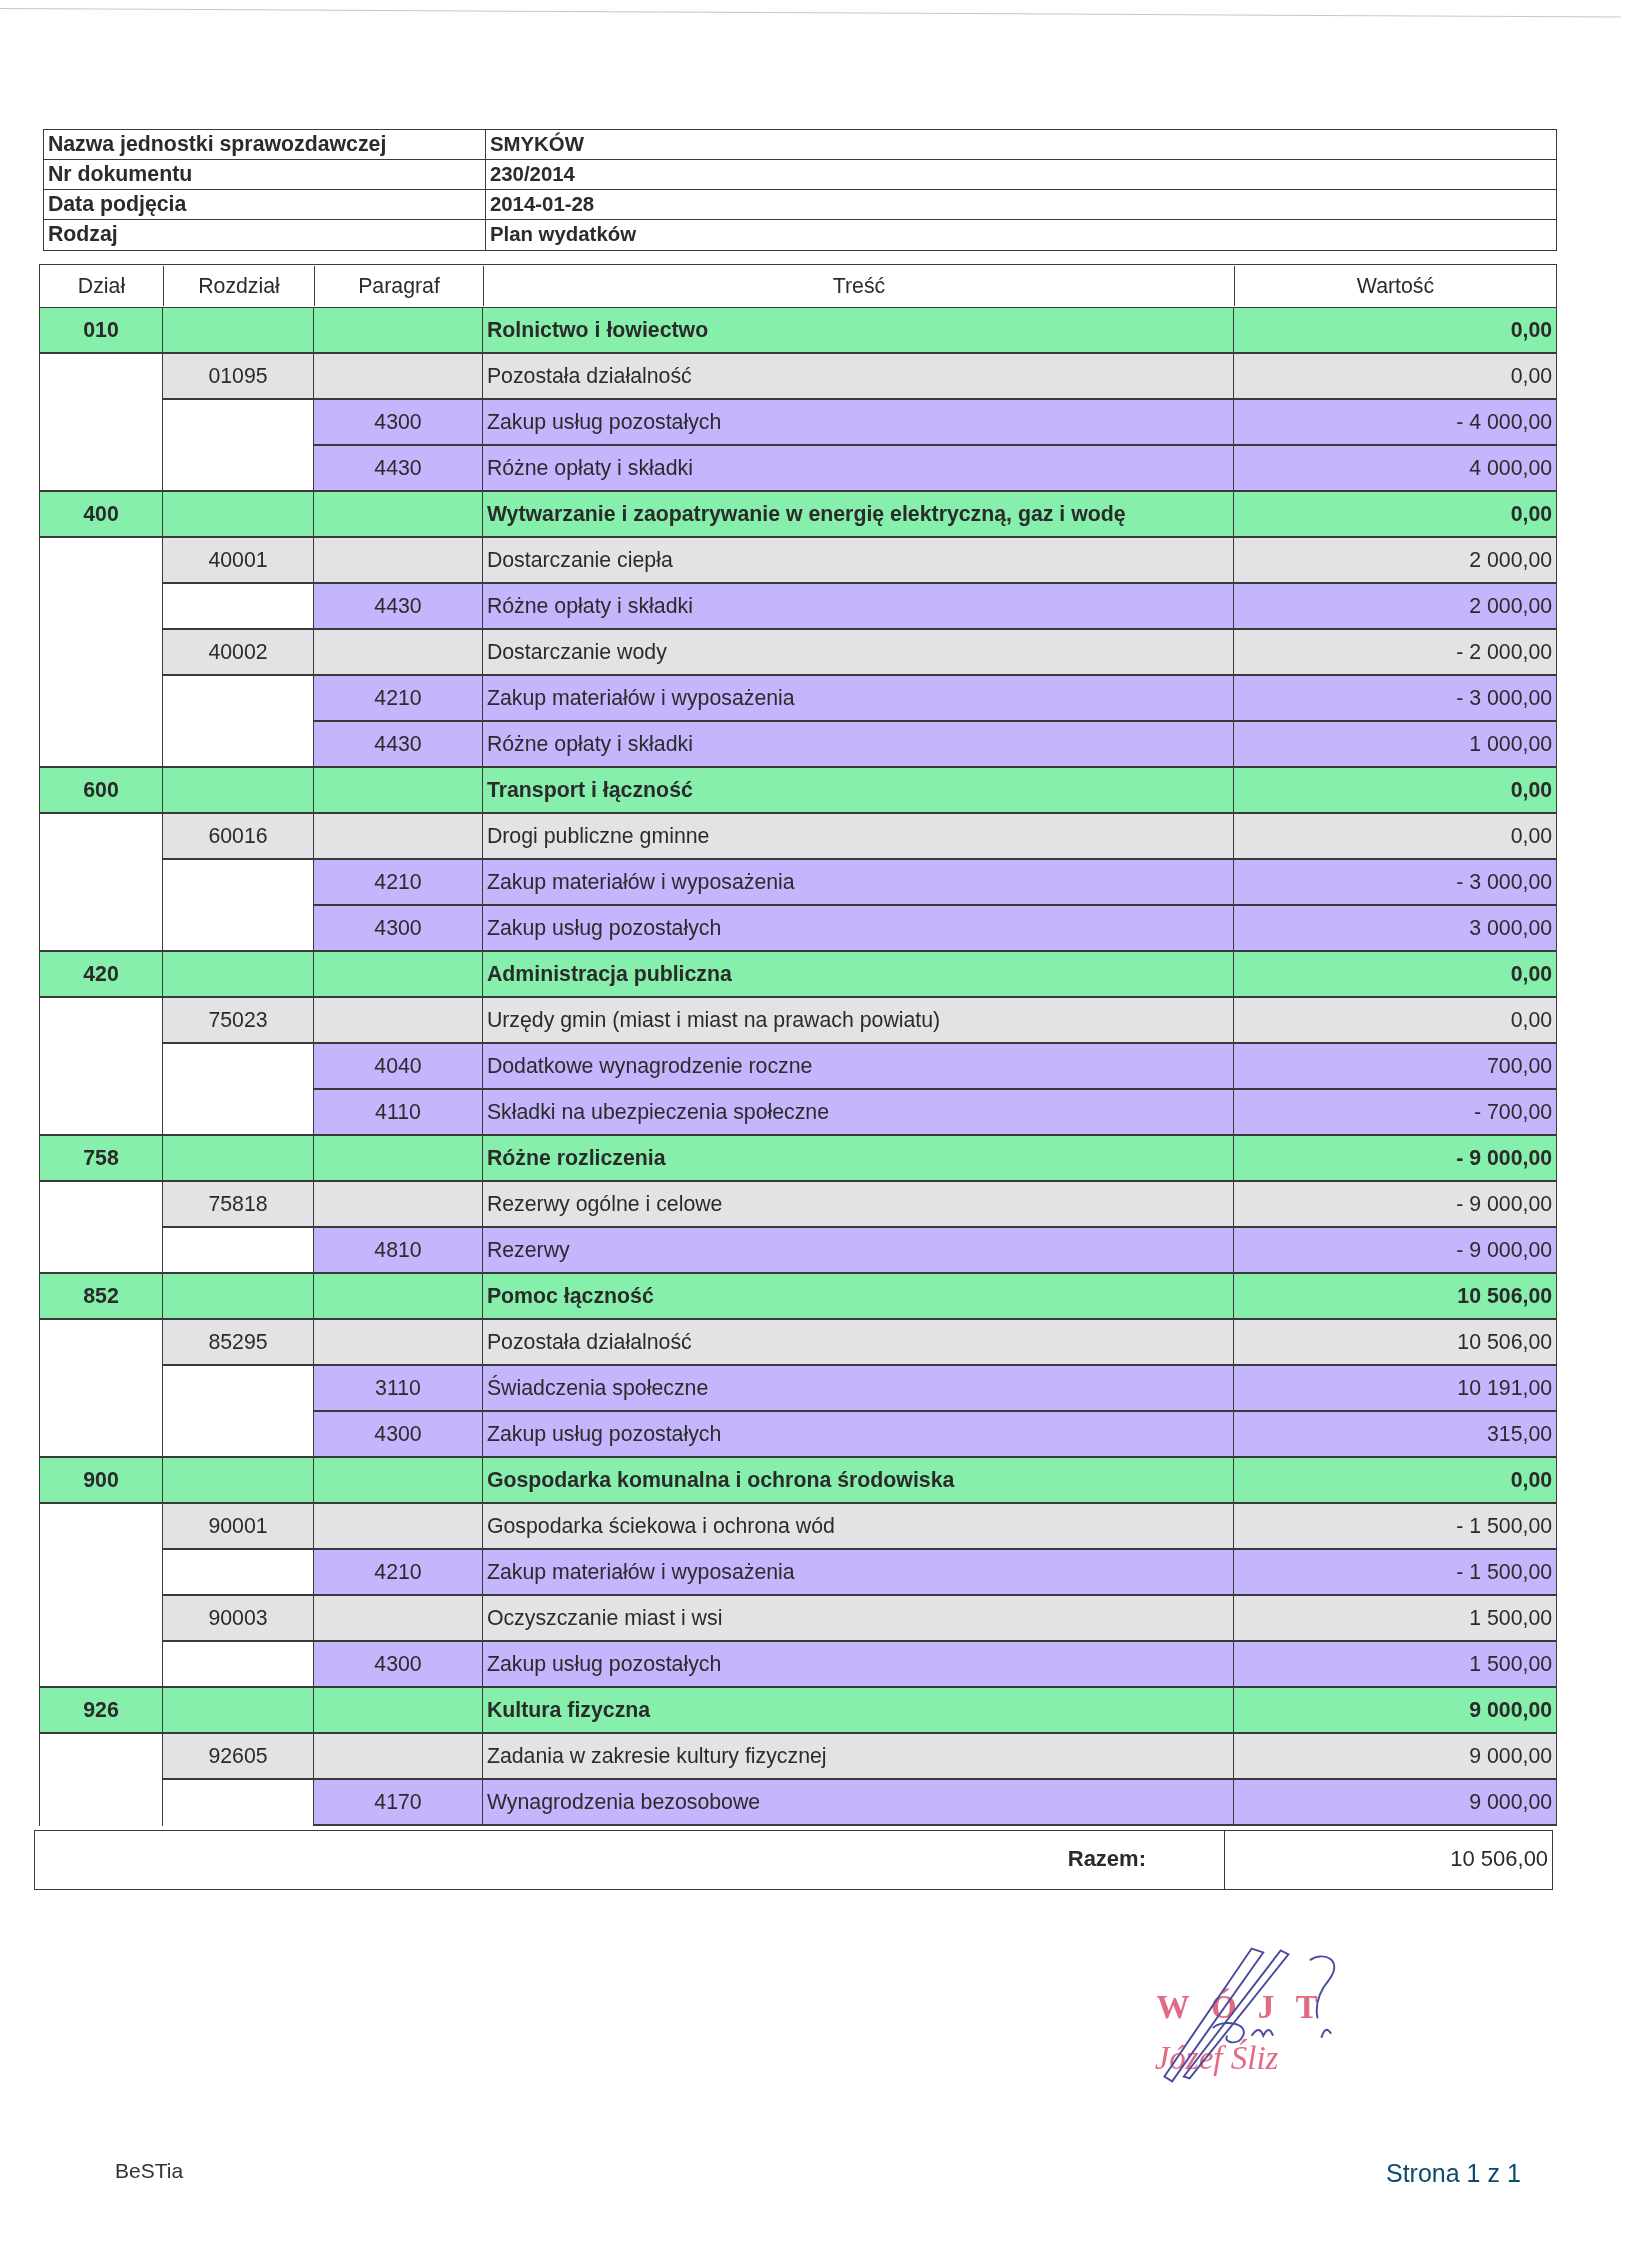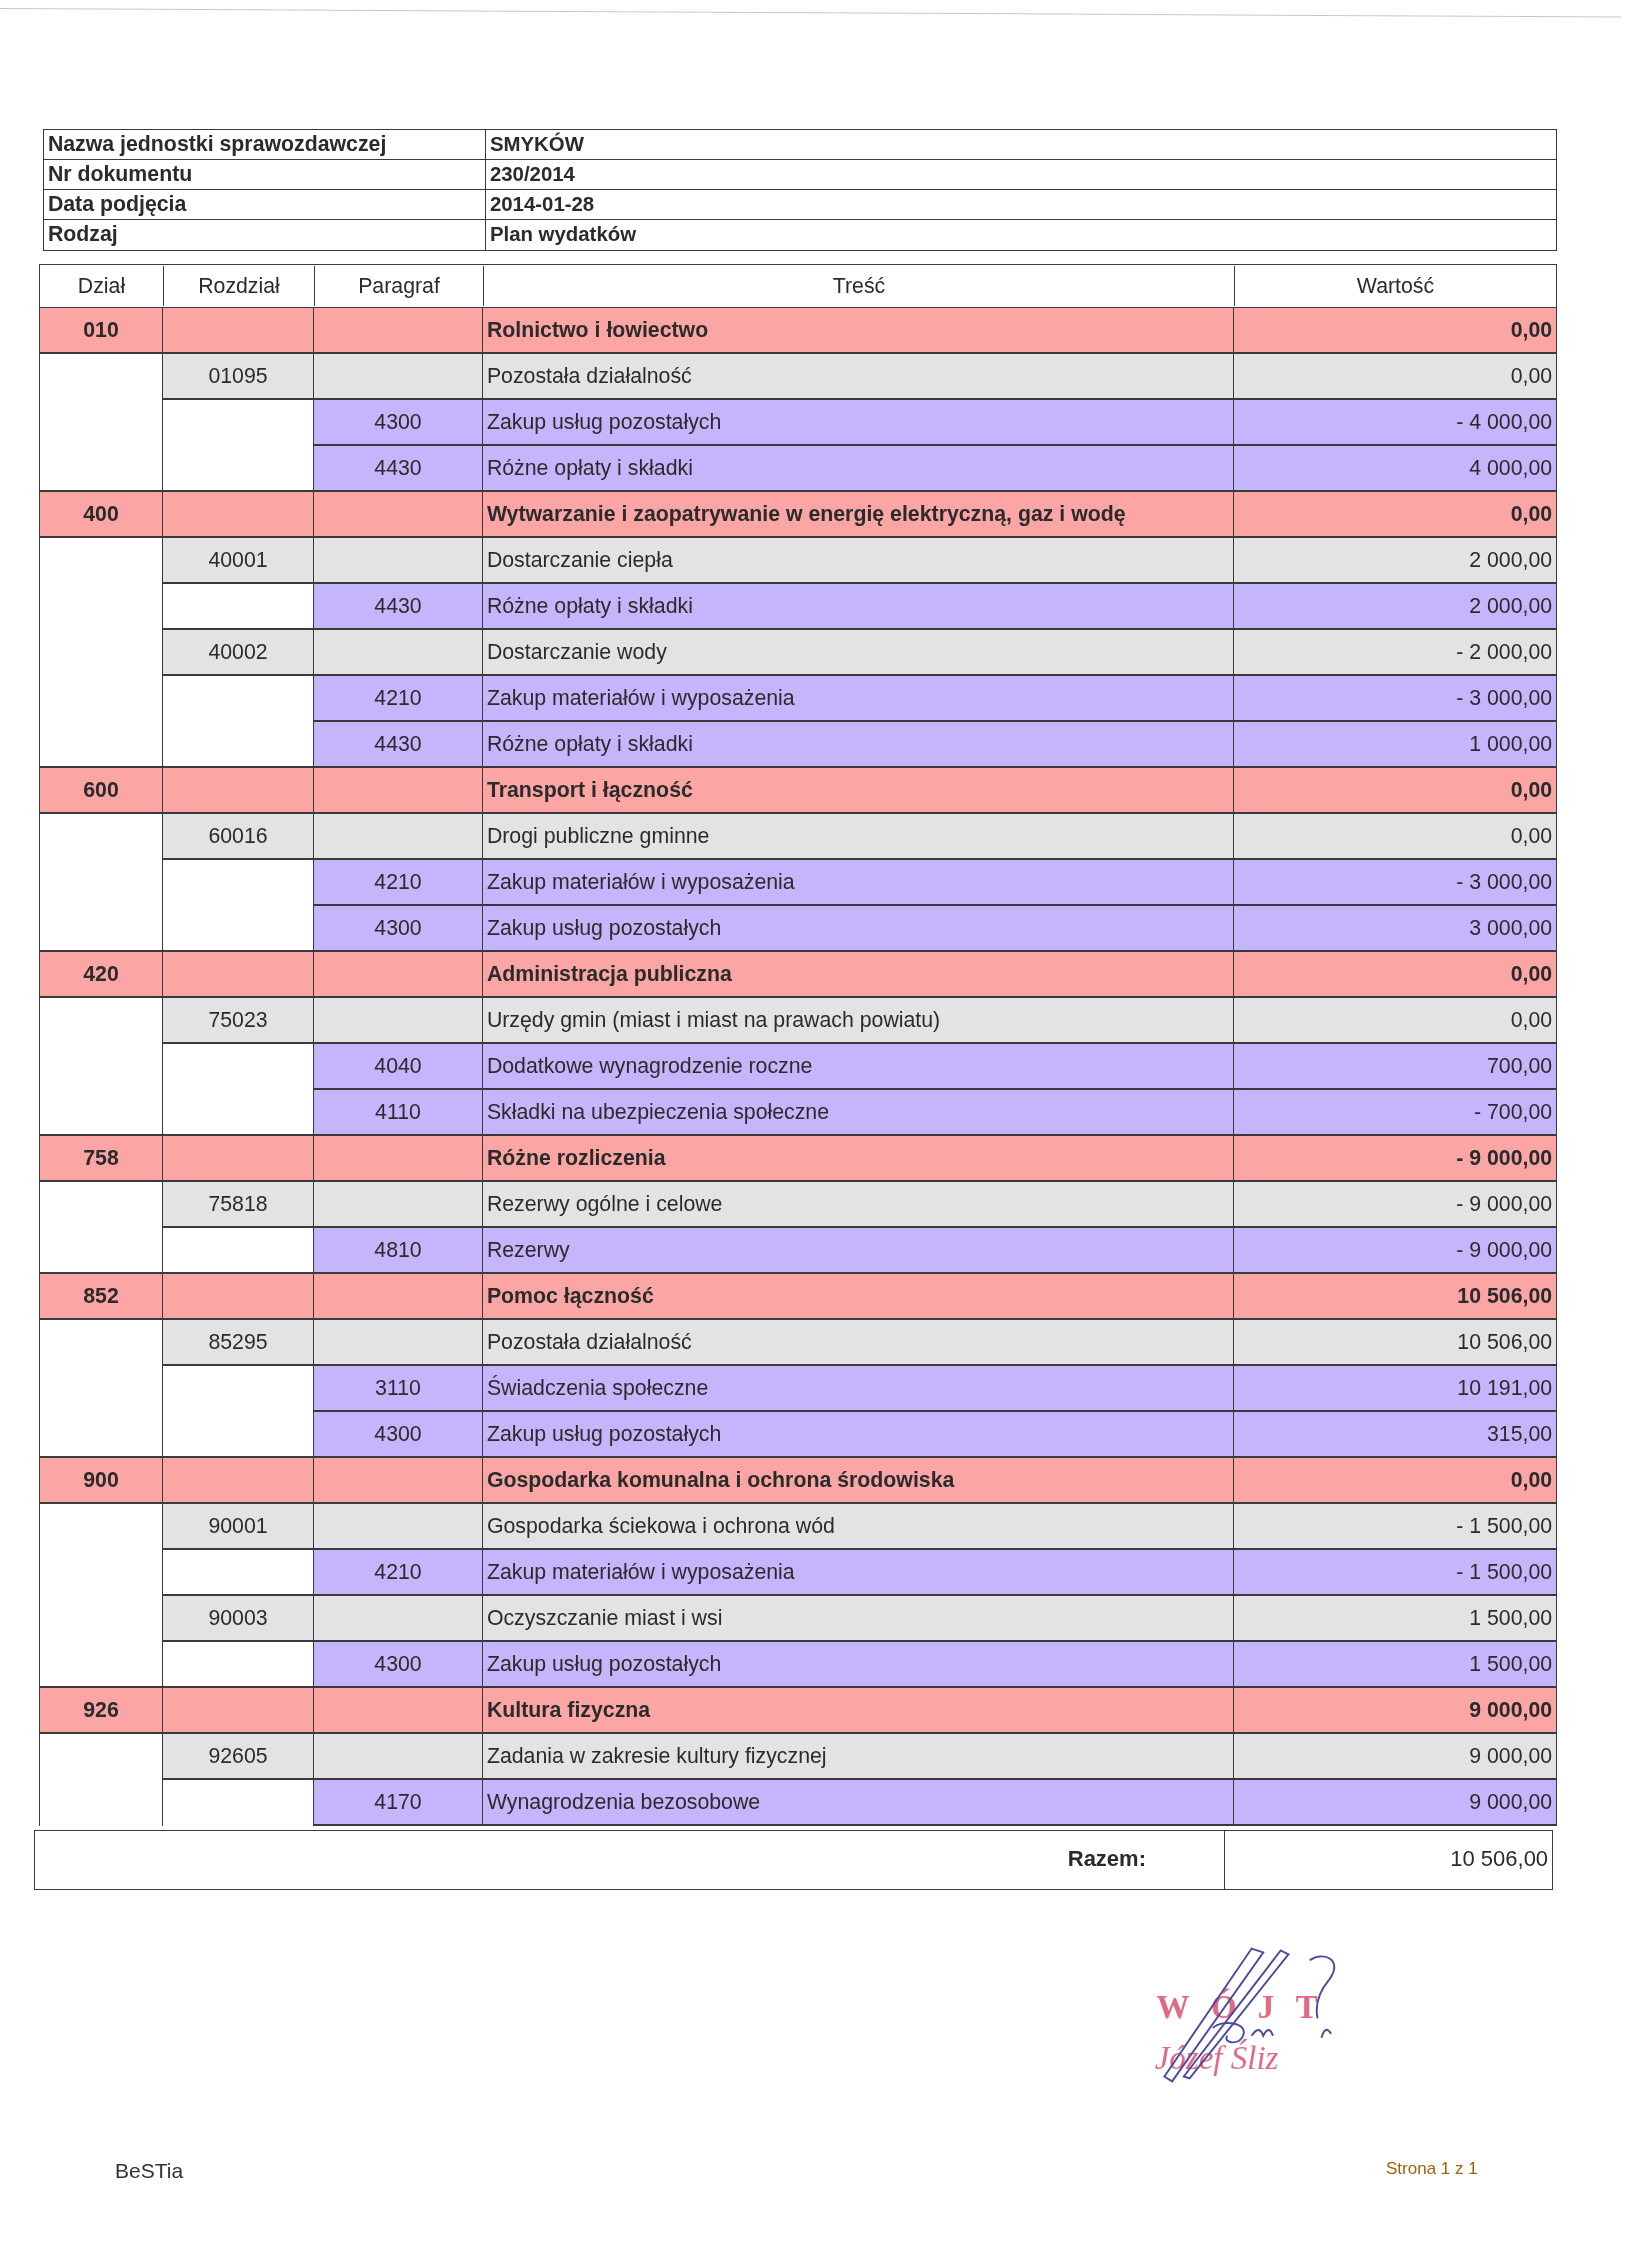--- a/index.html
+++ b/index.html
@@ -24,36 +24,36 @@
   .hdr > div:last-child { border-right: none; }
 
   .row { display: flex; height: 46px; box-sizing: border-box; }
   .cell { box-sizing: border-box; font-size: 21.3px; line-height: 44px; border-right: 1.9px solid #3a3a3a; border-bottom: 2.9px solid #3a3a3a; white-space: nowrap; overflow: hidden; }
   .cell.first { border-left: 1.9px solid #3a3a3a; }
   .cell.blank { border-bottom: none; background: #fff; }
   .num { text-align: right; padding-right: 3.9px; }
   .ctr { text-align: center; }
   .txt { padding-left: 3.9px; }
 
-  .lvl-dzial .shade { background: #fca5a5; }
+  .lvl-dzial .shade { background: #86efac; }
   .lvl-dzial .cell { font-weight: bold; }
   .lvl-rozdzial .shade { background: #e3e3e6; }
   .lvl-paragraf .shade { background: #c4b5fd; }
 
   .total { position: absolute; left: 34px; top: 1830px; width: 1519px; height: 60px; border: 1.9px solid #3a3a3a; box-sizing: border-box; display: flex; }
   .total-label { width: 1190px; border-right: 1.9px solid #3a3a3a; box-sizing: border-box; text-align: right; padding-right: 78px; font-weight: bold; font-size: 22px; line-height: 56px; }
   .total-value { flex: 1; text-align: right; padding-right: 3.9px; font-size: 22px; line-height: 56px; }
 
   .stamp { position: absolute; left: 1145px; top: 1931px; width: 252px; height: 165px; }
   .stamp-title { position: absolute; left: 11.6px; top: 58px; color: #e26a84; font-family: "Liberation Serif", serif; font-weight: bold; font-size: 33px; letter-spacing: 21.3px; }
   .stamp-name { position: absolute; left: 9.7px; top: 109px; color: #e26a84; font-family: "Liberation Serif", serif; font-style: italic; font-size: 33px; }
   .stamp svg { position: absolute; left: 0; top: 0; }
 
   .footer-left { position: absolute; left: 115px; top: 2159px; font-size: 21px; color: #333; }
-  .footer-right { position: absolute; left: 1386px; top: 2159px; font-size: 17px; color: #a16207; }
+  .footer-right { position: absolute; left: 1386px; top: 2159px; font-size: 25px; color: #0c4a6e; }
 </style>
 </head>
 <body>
 
 <div class="scanline"></div>
 
 <div class="info">
   <div class="info-row">
     <div class="info-label">Nazwa jednostki sprawozdawczej</div>
     <div class="info-value">SMYKÓW</div>

